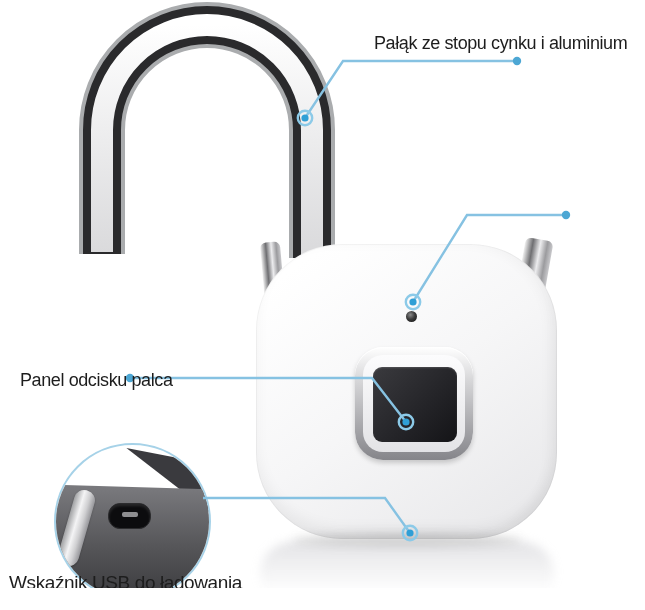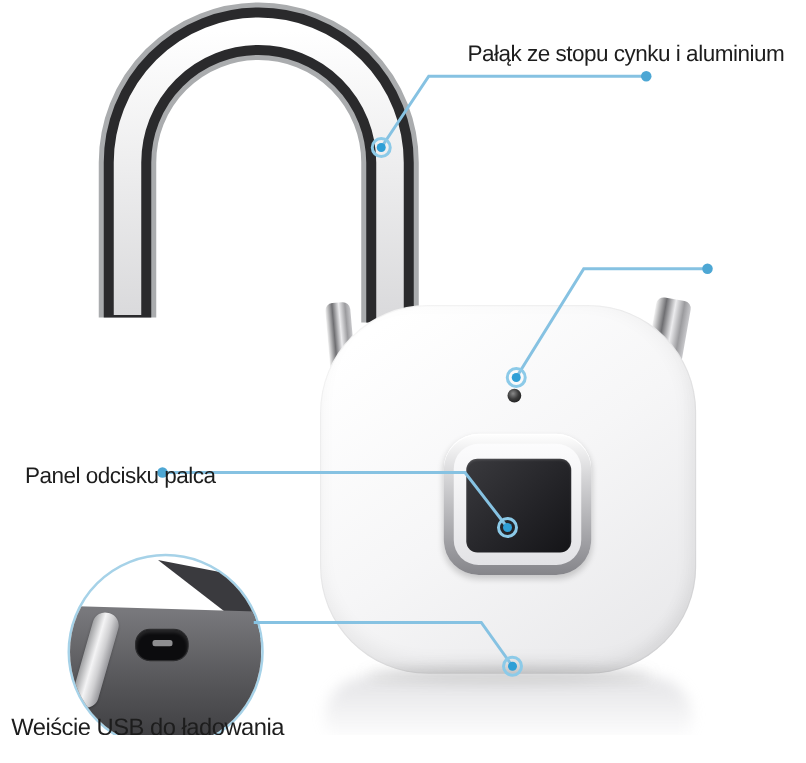--- a/index.html
+++ b/index.html
@@ -118,15 +118,15 @@
         </g>
       <g>
           <circle cx="410" cy="533" r="7.2" fill="none" stroke="#8ccae8" stroke-width="2.4"></circle>
           <circle cx="410" cy="533" r="3.6" fill="#2f9fd6"></circle>
         </g>
     </g>
   </svg>
 
   <div class="label" style="left:374px;top:33px;">Pałąk ze stopu cynku i aluminium</div>
   <div class="label" style="left:20px;top:346px;margin-top:24px;">Panel odcisku palca</div>
-  <div class="label" style="left:9px;top:572px;font-size:19px;">Wejście USB do ładowania</div>
+  <div class="label" style="left:9px;top:572px;font-size:19px;">Wskaźnik USB do ładowania</div>
 
 </div>
 
 </body></html>

